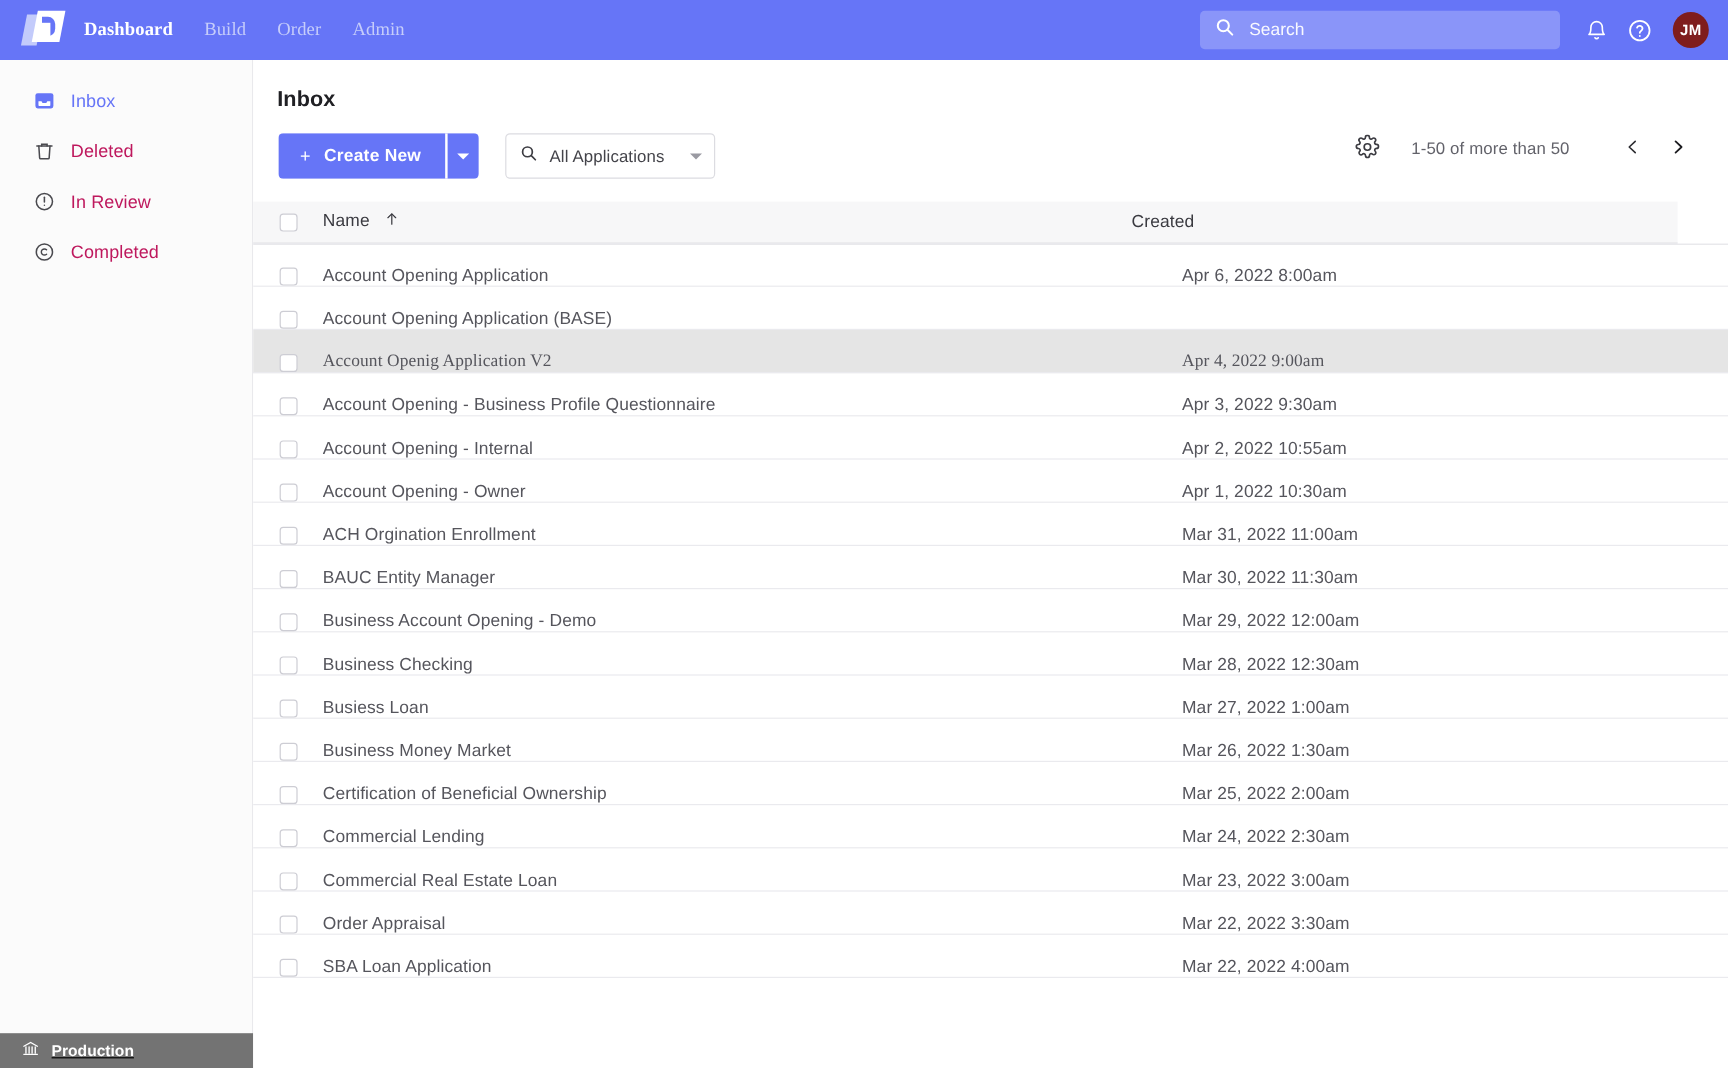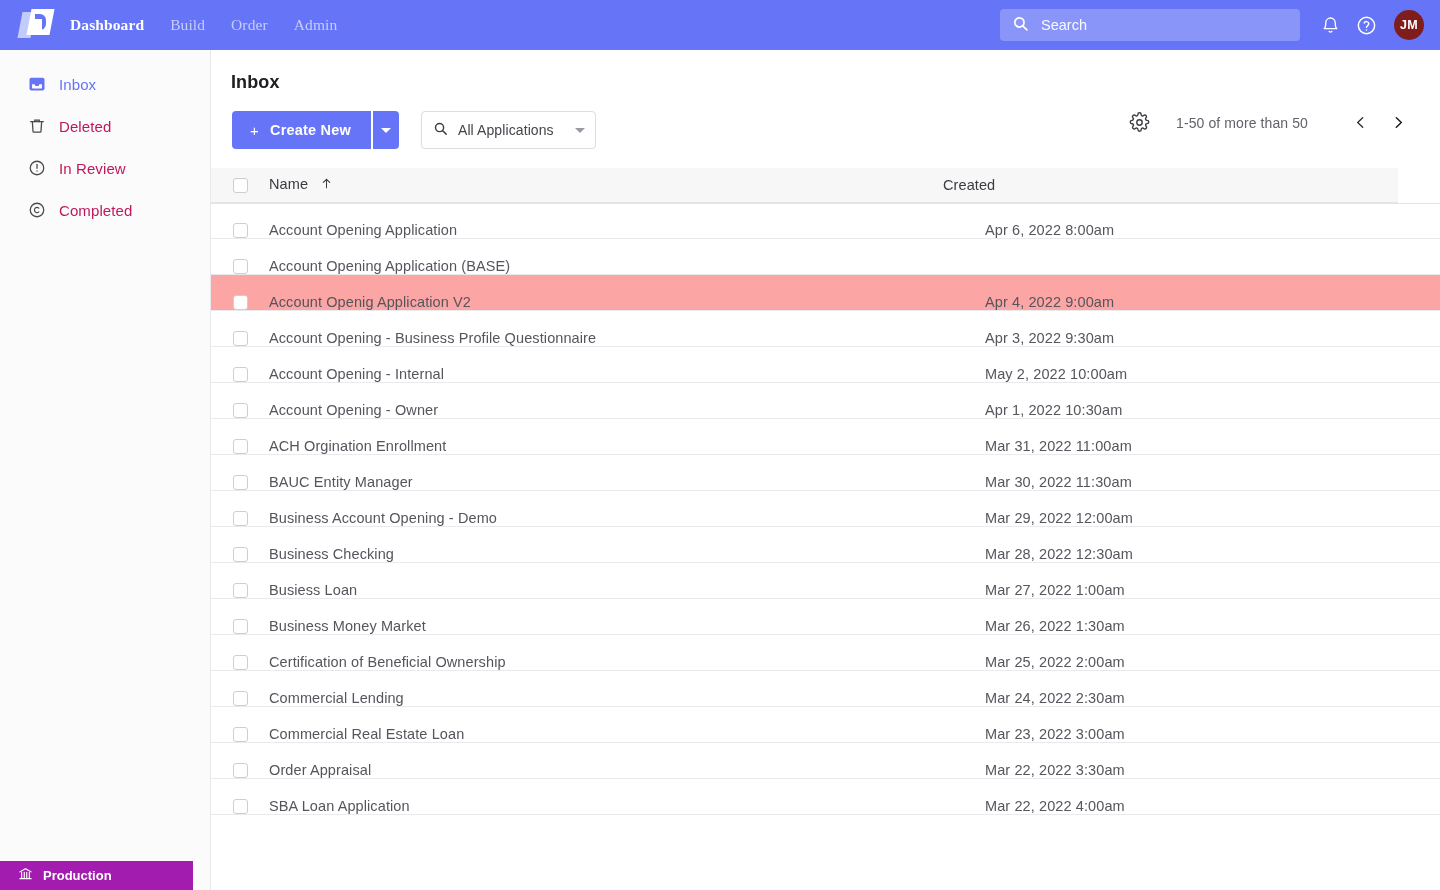--- a/index.html
+++ b/index.html
@@ -75,23 +75,23 @@
   .side-item {
     display: flex; align-items: center; height: 34px;
     padding-left: 28px; margin-top: 8px; cursor: pointer; gap: 13px;
   }
   .side-item:first-child { margin-top: 17px; }
   .side-label { font-size: 15px; color: #be185d; letter-spacing: .1px; }
   .side-item.active .side-label { color: #6675F7; }
   .side-ico { width: 18px; height: 18px; flex: none; display: block; }
 
   .prod-bar {
-    position: absolute; bottom: 0; left: 0; width: 193px; height: 29px;
-    background: #a21caf; display: flex; align-items: center; gap: 10px;
-    padding-left: 18px; cursor: pointer;
+    position: absolute; bottom: 0; left: 0; width: 211px; height: 29px;
+    background: #737373; display: flex; align-items: center; gap: 10px;
+    padding-left: 18px; cursor: pointer; text-decoration: underline;
   }
   .prod-label { color: #ffffff; font-size: 13px; font-weight: bold; }
 
   
   .main { position: absolute; top: 50px; left: 211px; width: 1229px; height: 840px; background:#fff; }
   .page-title {
     position: absolute; top: 22px; left: 20px;
     font-size: 18px; font-weight: bold; color: #202024; letter-spacing: .1px;
   }
 
@@ -140,21 +140,21 @@
   .c-check { width: 58px; display: flex; justify-content: center; flex: none; }
   .c-name { flex: 1; }
   .c-created { width: 455px; flex: none; }
   .th-text { font-size: 14.5px; color: #3a3a40; letter-spacing: .1px; }
   .th-name { display: flex; gap: 12px; }
 
   .trow {
     display: flex; align-items: flex-end; height: 36px;
     border-bottom: 1px solid #eaeaee; cursor: pointer;
   }
-  .trow.hover { background: #fca5a5; }
+  .trow.hover { background: #e5e5e5; font-family: Liberation Serif, serif; }
   .cell {
     font-size: 14.5px; color: #55555c; letter-spacing: .1px;
     white-space: nowrap; overflow: hidden; text-overflow: ellipsis;
   }
 </style>
 </head>
 <body>
 
 <div class="app">
 
@@ -342,21 +342,21 @@
               <span class="cb"></span>
             </div>
             <div class="c-name cell">Account Opening - Business Profile Questionnaire</div>
             <div class="c-created cell">Apr 3, 2022 9:30am</div>
           </div>
           <div class="trow">
             <div class="c-check">
               <span class="cb"></span>
             </div>
             <div class="c-name cell">Account Opening - Internal</div>
-            <div class="c-created cell">May 2, 2022 10:00am</div>
+            <div class="c-created cell">Apr 2, 2022 10:55am</div>
           </div>
           <div class="trow">
             <div class="c-check">
               <span class="cb"></span>
             </div>
             <div class="c-name cell">Account Opening - Owner</div>
             <div class="c-created cell">Apr 1, 2022 10:30am</div>
           </div>
           <div class="trow">
             <div class="c-check">

